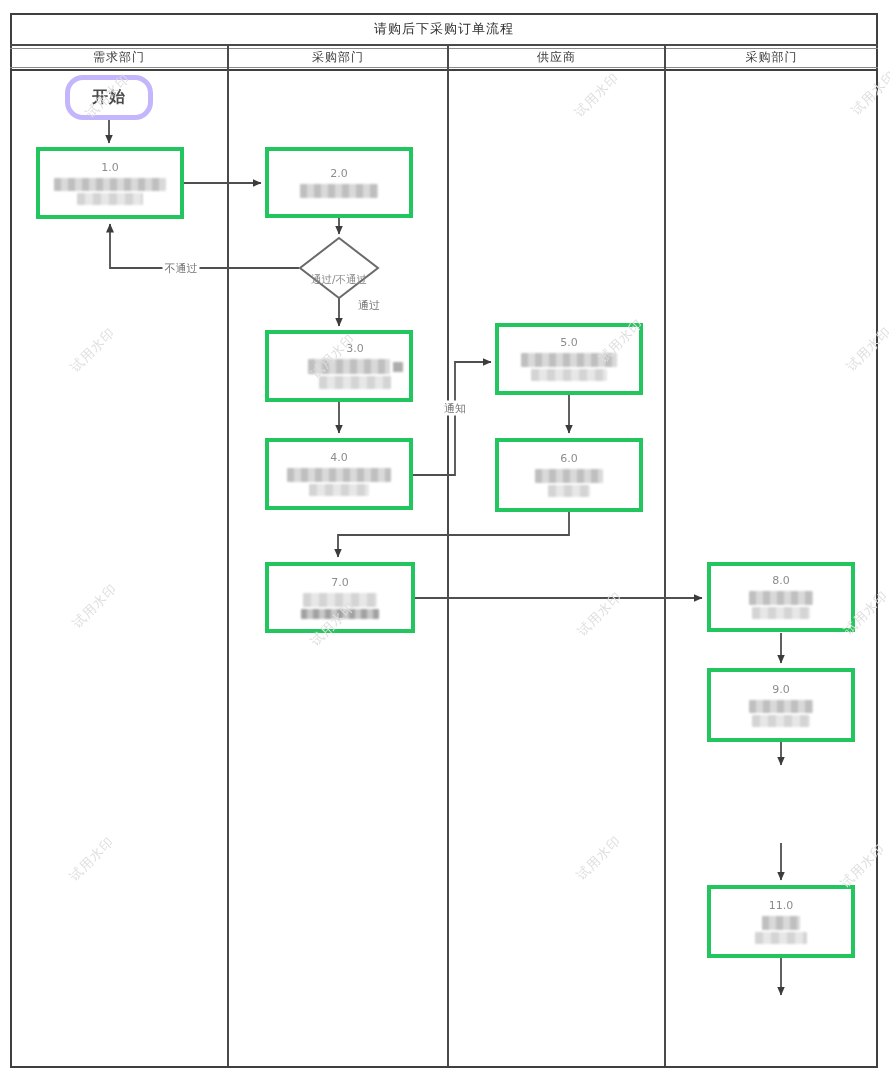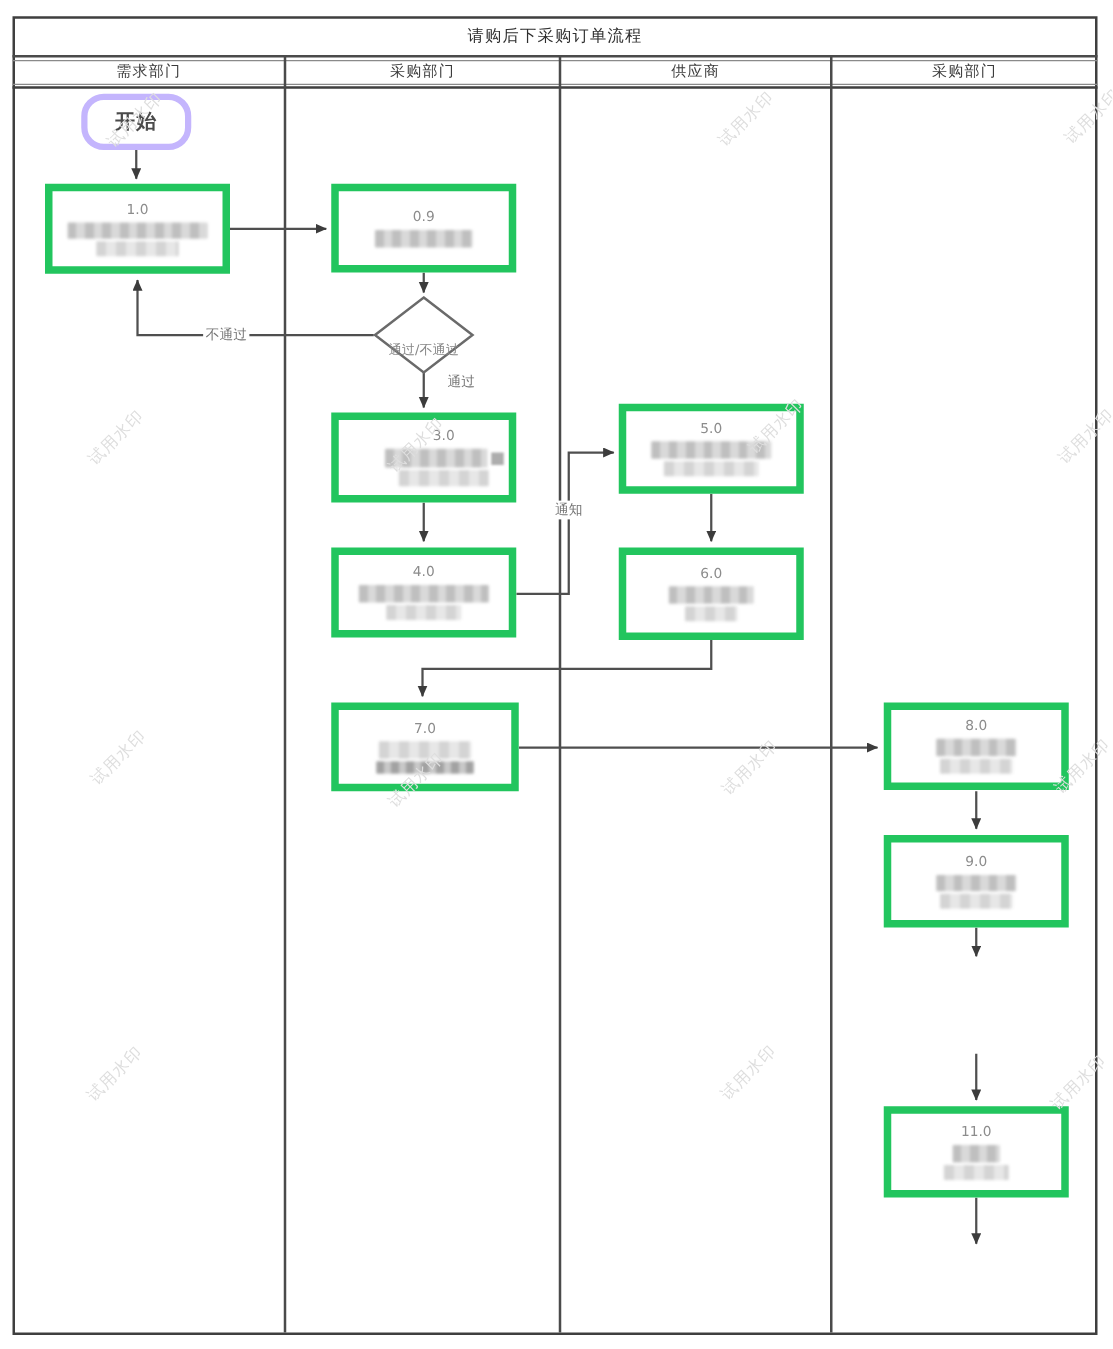--- a/index.html
+++ b/index.html
@@ -11,21 +11,21 @@
     border:2px solid #3f3f3f;background:transparent;}
   .hline{position:absolute;background:#4a4a4a;}
   .vline{position:absolute;background:#4a4a4a;}
   .title-bar{position:absolute;left:10px;top:13px;width:868px;height:31px;
     display:flex;align-items:center;justify-content:center;
     font-size:13px;color:#2e2e2e;letter-spacing:1px;}
   .lane-header{position:absolute;top:47px;height:20px;display:flex;align-items:center;
     justify-content:center;font-size:12px;color:#3a3a3a;letter-spacing:1px;}
 
   
-  .box{position:absolute;border:6px solid #22c55e;background:#fff;box-sizing:border-box;
+  .box{position:absolute;border:4px solid #22c55e;background:#fff;box-sizing:border-box;
     display:flex;flex-direction:column;align-items:center;justify-content:center;z-index:3;}
   .step-number{font-size:11px;color:#8c8c8c;line-height:14px;margin-bottom:2px;}
   .terminal{position:absolute;border:5px solid #c4b5fd;border-radius:18px;background:#fff;
     box-sizing:border-box;display:flex;align-items:center;justify-content:center;
     font-size:16px;color:#4a4a4a;z-index:3;letter-spacing:1px;font-weight:bold;}
 
   
   .rb{filter:blur(1.2px);border-radius:1px;margin:1px 0;}
   .rb-mid{background:repeating-linear-gradient(90deg,#bfbfbf 0 7px,#d9d9d9 7px 14px);}
   .rb-light{background:repeating-linear-gradient(90deg,#d4d4d4 0 8px,#e7e7e7 8px 16px);}
@@ -94,21 +94,21 @@
 
   <div class="terminal" style="left:65px;top:75px;width:88px;height:45px;">开始</div>
 
   <div class="box" style="left:36px;top:147px;width:148px;height:72px;">
     <div class="step-number">1.0</div>
     <div class="rb rb-mid" style="width:112px;height:13px;"></div>
     <div class="rb rb-light" style="width:66px;height:12px;"></div>
   </div>
 
   <div class="box" style="left:265px;top:147px;width:148px;height:71px;">
-    <div class="step-number">0.9</div>
+    <div class="step-number">2.0</div>
     <div class="rb rb-mid" style="width:78px;height:14px;"></div>
   </div>
 
   <div class="box" style="left:265px;top:330px;width:148px;height:72px;padding-left:32px;">
     <div class="step-number">3.0</div>
     <div class="rb-row">
       <div class="rb rb-mid" style="width:82px;height:15px;"></div>
       <div class="rb-char"></div>
     </div>
     <div class="rb rb-light" style="width:72px;height:13px;"></div>

